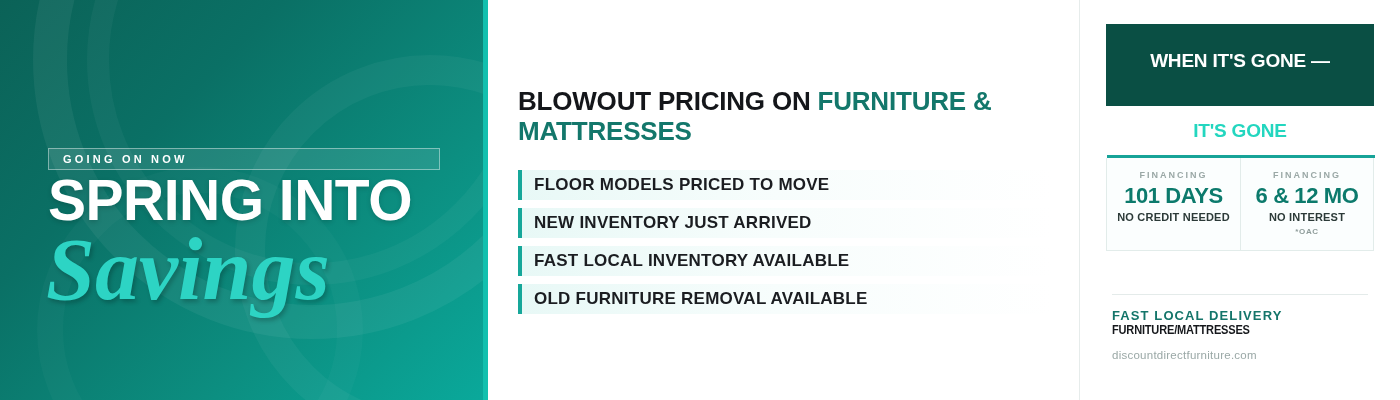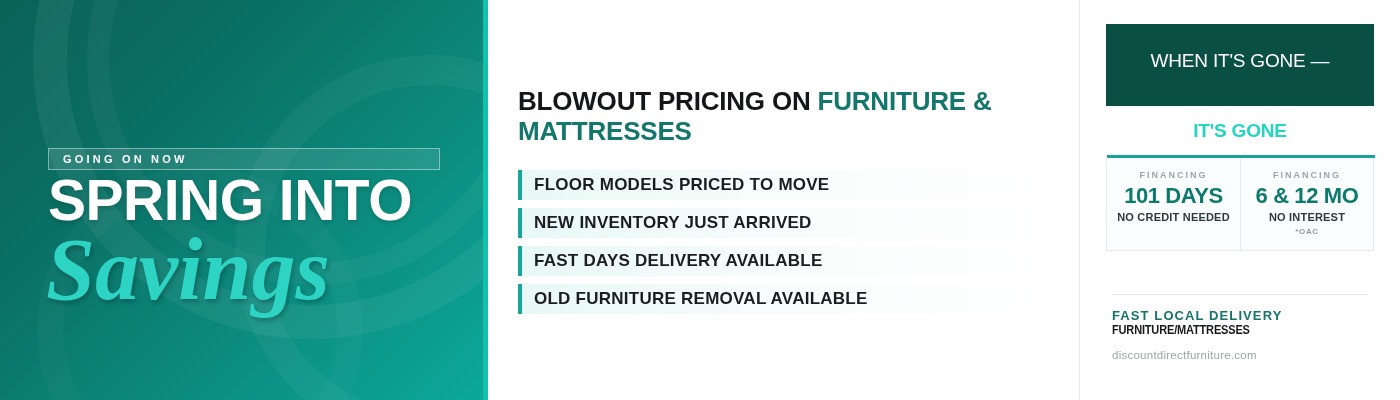--- a/index.html
+++ b/index.html
@@ -184,21 +184,21 @@
   .urgency-kicker {
     color: #7fb8ae;
     font-size: 9px;
     font-weight: bold;
     letter-spacing: 3px;
     margin-bottom: 4px;
   }
   .urgency-line1 {
     color: #ffffff;
     font-size: 19px;
-    font-weight: normal;
+    font-weight: bold;
     letter-spacing: -0.2px;
     line-height: 1.18;
   }
   .urgency-line2 {
     color: #23d6bf;
     font-size: 19px;
     font-weight: bold;
     letter-spacing: -0.2px;
     line-height: 1.18;
   }
@@ -338,21 +338,21 @@
       </h1>
 
       <ul class="feature-list">
         <li class="feature-item">
           <span>FLOOR MODELS PRICED TO MOVE</span>
         </li>
         <li class="feature-item">
           <span>NEW INVENTORY JUST ARRIVED</span>
         </li>
         <li class="feature-item">
-          <span>FAST DAYS DELIVERY AVAILABLE</span>
+          <span>FAST LOCAL INVENTORY AVAILABLE</span>
         </li>
         <li class="feature-item">
           <span>OLD FURNITURE REMOVAL AVAILABLE</span>
         </li>
       </ul>
     </div>
   </div>
 
   <div class="sidebar">
     <div class="sidebar-inner">

